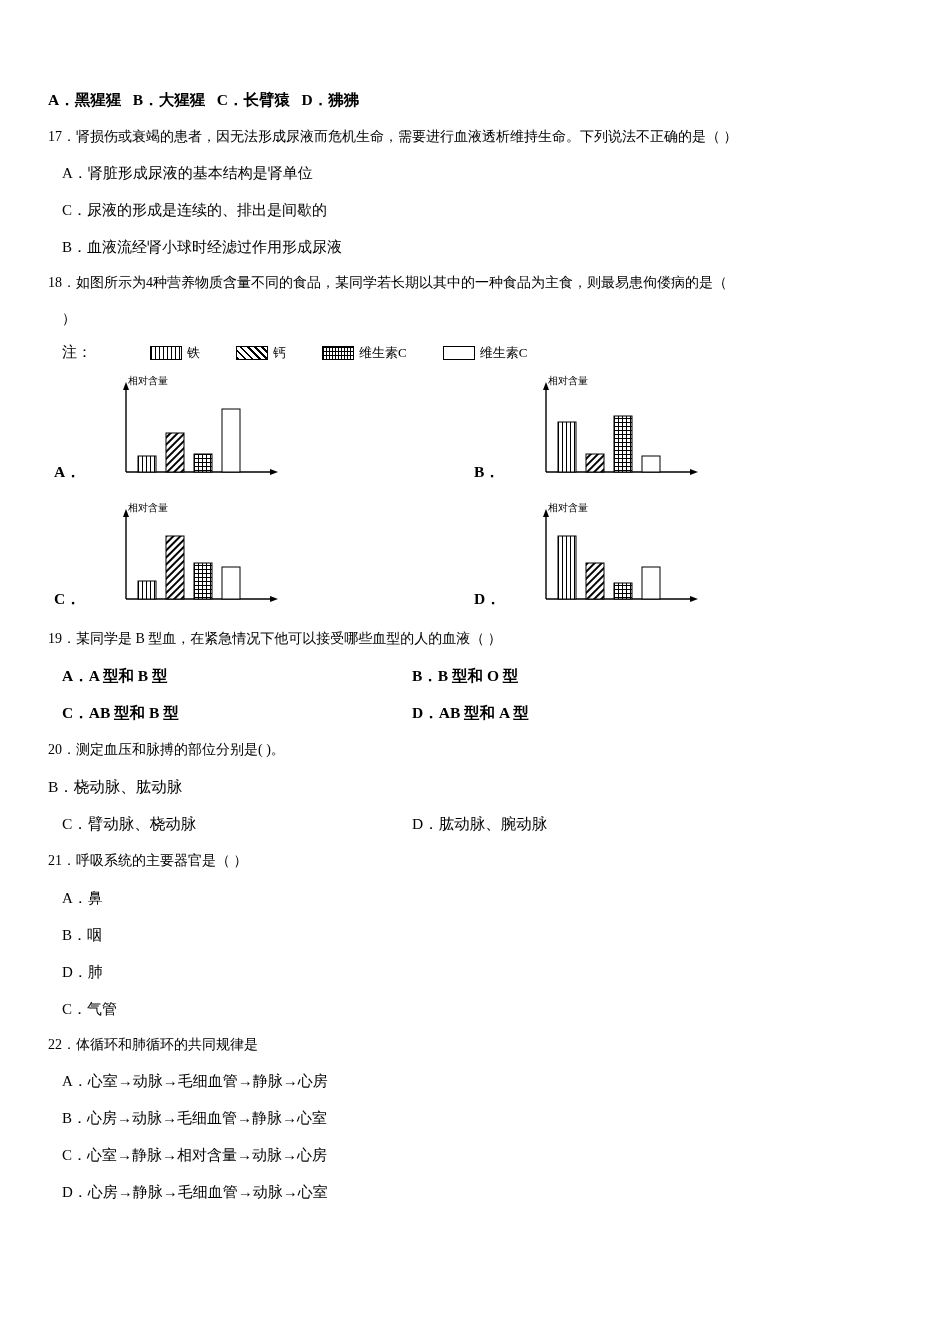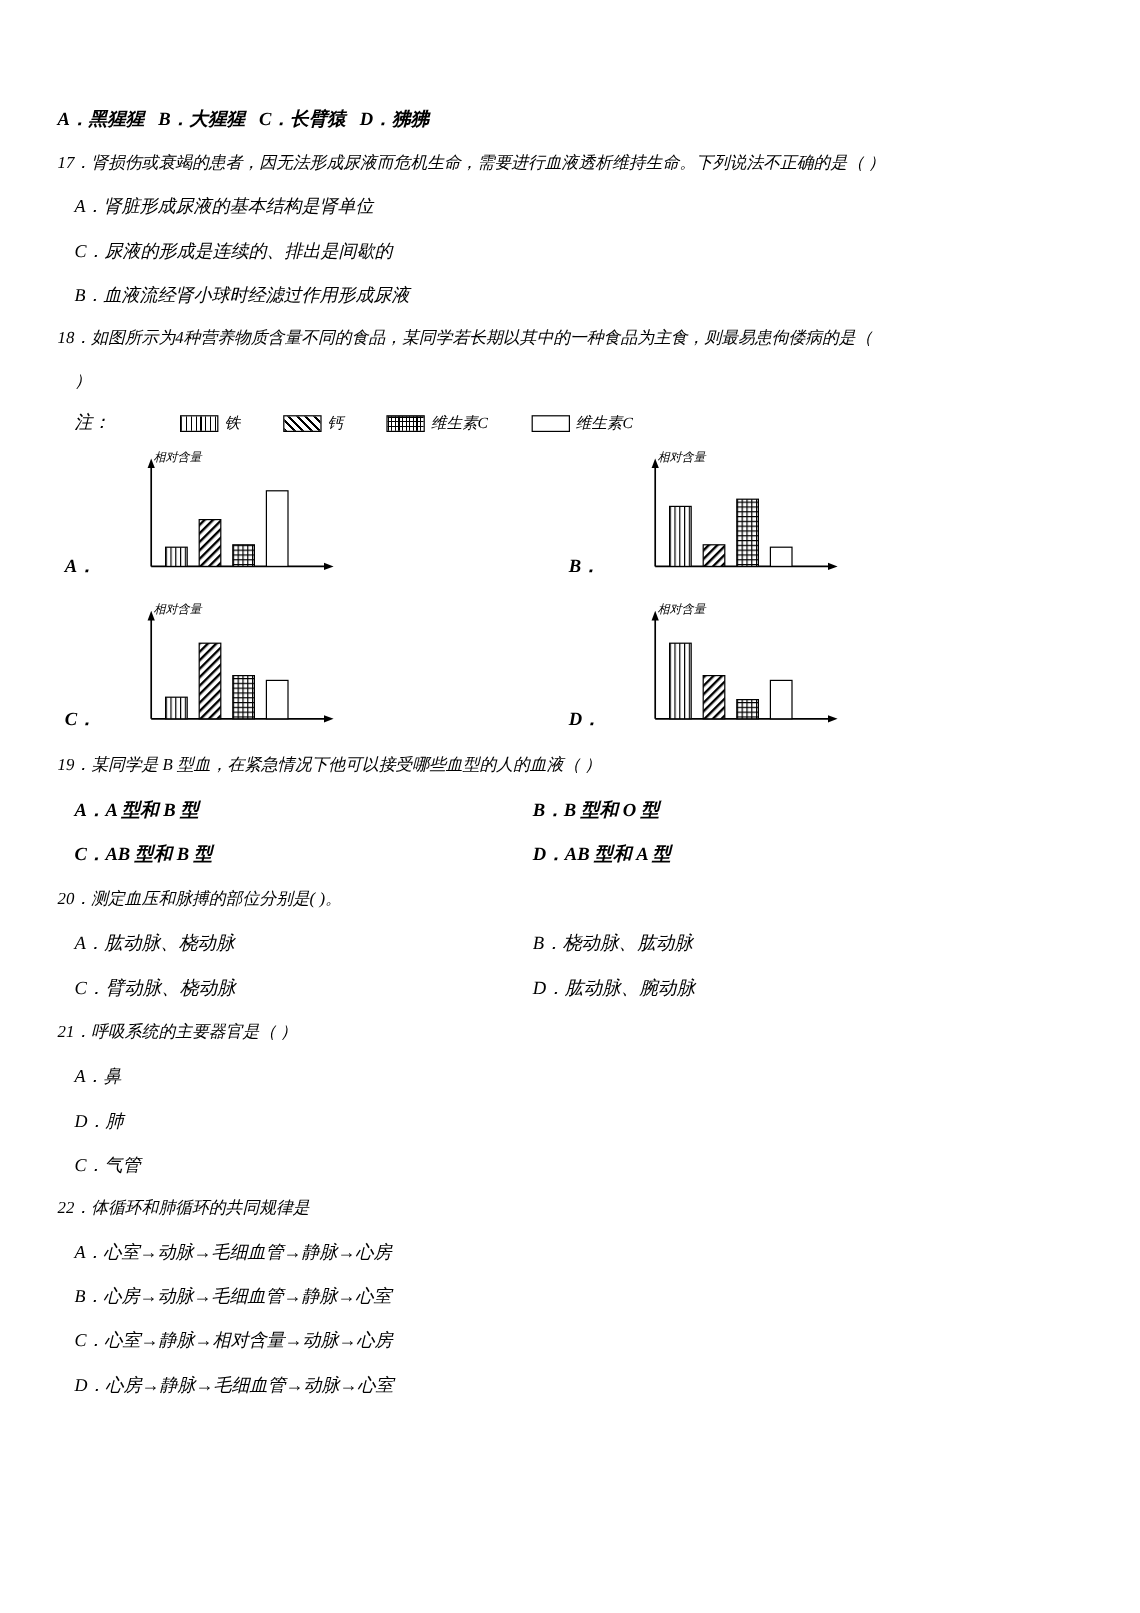--- a/index.html
+++ b/index.html
@@ -13,21 +13,20 @@
     font-family: "Liberation Serif", "DejaVu Serif", serif;
     color: #000000;
     position: relative;
   }
   .page {
     width: 950px;
     min-height: 1344px;
     box-sizing: border-box;
     padding: 88px 52px 40px 48px;
     position: relative;
-    font-style: italic;
   }
   .line {
     font-size: 15.5px;
     line-height: 1.55;
     margin: 0 0 14px 0;
     white-space: pre-wrap;
   }
   .qline {
     font-size: 14px;
     line-height: 1.6;
@@ -35,21 +34,20 @@
   }
   .opt {
     font-size: 15px;
     line-height: 1.6;
     margin: 0 0 13px 0;
     padding-left: 14px;
   }
   .two-col {
     display: flex;
     margin: 0 0 13px 0;
-    gap: 32px;
   }
   .two-col > div {
     font-size: 15.5px;
     line-height: 1.6;
   }
   .col-a { width: 350px; padding-left: 14px; }
   .col-b { padding-left: 0px; }
   .indent { padding-left: 14px; }
   .bold { font-weight: bold; }
 
@@ -309,30 +307,30 @@
     <div class="col-a bold">A．A 型和 B 型</div>
     <div class="col-b bold">B．B 型和 O 型</div>
   </div>
   <div class="two-col">
     <div class="col-a bold">C．AB 型和 B 型</div>
     <div class="col-b bold">D．AB 型和 A 型</div>
   </div>
 
   <p class="qline">20．测定血压和脉搏的部位分别是( )。</p>
   <div class="two-col">
-    <div class="col-a">A．肱动脉、桡动脉</div>
     <div class="col-b">B．桡动脉、肱动脉</div>
   </div>
   <div class="two-col">
     <div class="col-a">C．臂动脉、桡动脉</div>
     <div class="col-b">D．肱动脉、腕动脉</div>
   </div>
 
   <p class="qline">21．呼吸系统的主要器官是（ ）</p>
   <p class="opt">A．鼻</p>
+  <p class="opt">B．咽</p>
   <p class="opt">D．肺</p>
   <p class="opt">C．气管</p>
 
   <p class="qline">22．体循环和肺循环的共同规律是</p>
   <p class="opt">A．心室→动脉→毛细血管→静脉→心房</p>
   <p class="opt">B．心房→动脉→毛细血管→静脉→心室</p>
   <p class="opt">C．心室→静脉→相对含量→动脉→心房</p>
   <p class="opt">D．心房→静脉→毛细血管→动脉→心室</p>
 
 </div>

